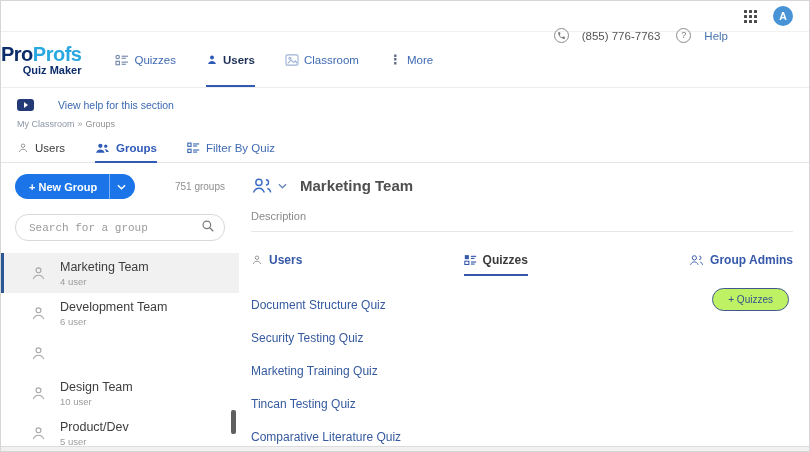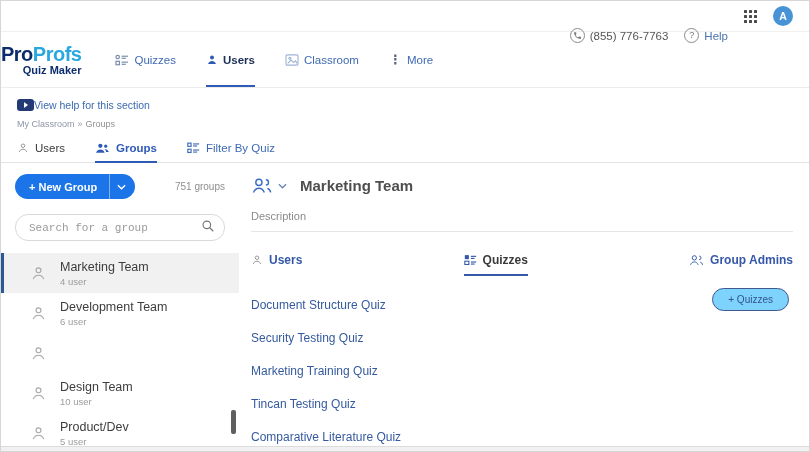--- a/index.html
+++ b/index.html
@@ -17,21 +17,21 @@
     height: 31px;
     display: flex;
     align-items: center;
     justify-content: flex-end;
     gap: 16px;
     padding-right: 16px;
     border-bottom: 1px solid #f0f0f0;
     background: #fff;
   }
   .topbar .phone-wrap, .topbar .help-wrap {
-    display: flex; align-items: center; gap: 5px; margin-top: 39px;
+    display: flex; align-items: center; gap: 13px; margin-top: 39px;
   }
   .circle-icon {
     width: 15px; height: 15px; border: 1px solid #8b8b8b; border-radius: 50%;
     display: inline-flex; align-items: center; justify-content: center;
     color: #777; font-size: 9px; line-height: 1; flex: 0 0 auto;
   }
   .phone-num { font-size: 11.5px; color: #555; }
   .help-label { font-size: 11.5px; color: #4a74ad; }
   .grid-icon {
     display: grid; grid-template-columns: repeat(3, 3px); grid-auto-rows: 3px;
@@ -56,21 +56,21 @@
   .mainnav { display: flex; align-items: center; gap: 30px; height: 100%; }
   .nav-item {
     display: flex; align-items: center; gap: 5px;
     font-size: 11.5px; color: #3f6ab3; cursor: pointer;
     height: 100%; border-bottom: 2px solid transparent; padding-top: 2px;
   }
   .nav-item.active { color: #1c2f56; font-weight: bold; border-bottom-color: #2f5bb7; }
   .nav-item svg { display: block; }
   .more-dots { font-size: 13px; color: #5c6b82; letter-spacing: 0; font-weight: bold; }
   
-  .help-row { display: flex; align-items: flex-start; gap: 0; padding: 11px 22px 0 16px; cursor: pointer; }
+  .help-row { display: flex; align-items: flex-start; gap: 24px; padding: 11px 22px 0 16px; cursor: pointer; }
   .play-icon {
     width: 17px; height: 12px; background: #233a76; border-radius: 3px;
     display: flex; align-items: center; justify-content: center; flex: 0 0 auto;
   }
   .play-icon::after { content:""; width:0; height:0; border-left:4px solid #fff; border-top:3px solid transparent; border-bottom:3px solid transparent; margin-left:1px; }
   .help-text { font-size: 10.5px; color: #3b69b0; }
   .breadcrumb { padding: 8px 16px 0 16px; font-size: 9px; color: #8d96a5; }
   .breadcrumb .sep { margin: 0 3px; color: #9a9a9a; }
   .breadcrumb .crumb-last { color: #909090; }
   
@@ -132,21 +132,21 @@
   }
   .detail-tabs { display: flex; align-items: center; justify-content: space-between; margin-top: 21px; }
   .dtab { display: flex; align-items: center; gap: 6px; font-size: 12px; font-weight: bold; cursor: pointer; padding-bottom: 7px; border-bottom: 2px solid transparent; margin-bottom: -2px; }
   .dtab.blue { color: #3558a8; }
   .dtab.active { color: #3b3b3b; border-bottom-color: #3558a8; }
   .quiz-list { margin-top: 14px; position: relative; }
   .quiz-row { height: 33px; display: flex; align-items: center; }
   .quiz-link { font-size: 12px; color: #35599f; cursor: pointer; }
   .add-quizzes-btn {
     position: absolute; top: 0; right: 4px;
-    border: 1px solid #41598f; color: #35518f; background: #7dd3fc;
+    border: 1px solid #41598f; color: #35518f; background: #bef264;
     font-size: 10px; padding: 5px 15px; border-radius: 13px; cursor: pointer;
     font-family: "Liberation Sans", sans-serif;
   }
   
   .bottom-strip {
     position: absolute; left: 0; right: 0; bottom: 0; height: 5px;
     background: #f1f1f1; border-top: 1px solid #dcdcdc;
   }
 </style>
 </head>

